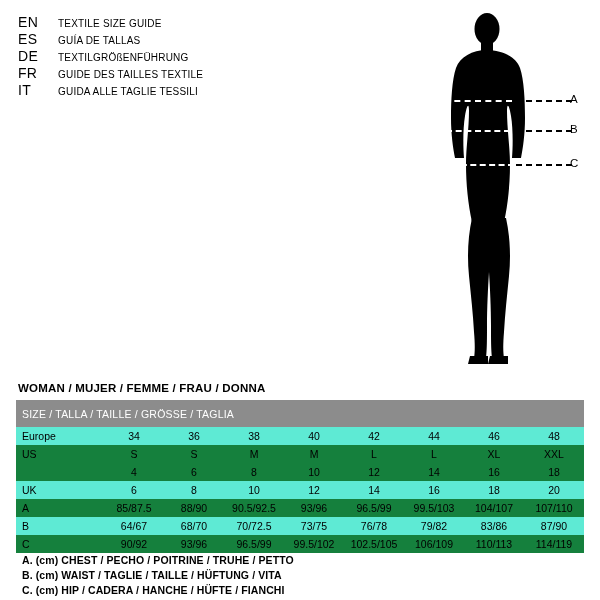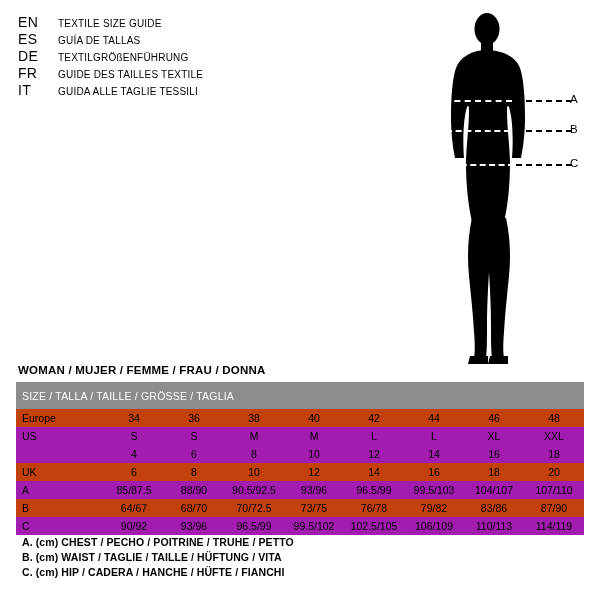--- a/index.html
+++ b/index.html
@@ -68,21 +68,21 @@
     position: absolute;
     font-size: 11.5px;
     font-weight: normal;
     color: #000000;
   }
 
   
   .table-area {
     position: absolute;
     left: 16px;
-    top: 360px;
+    top: 378px;
     width: 568px;
   }
   .section-title {
     font-size: 11.5px;
     font-weight: bold;
     letter-spacing: 0.2px;
     padding: 4px 2px 6px 2px;
   }
   table.size-table {
     border-collapse: collapse;
@@ -105,24 +105,24 @@
     background: #8c8c8c;
     color: #ffffff;
     font-size: 10.5px;
     text-align: left;
     padding-left: 6px;
     height: 27px;
     font-weight: normal;
     letter-spacing: 0.2px;
   }
   tr.shade td {
-    background: #c2410c;
+    background: #5eead4;
   }
   tr.plain td {
-    background: #a21caf;
+    background: #15803d;
   }
 
   .legend {
     padding-left: 6px;
   }
   .legend-line {
     font-size: 10.5px;
     font-weight: bold;
     line-height: 15px;
     letter-spacing: 0.1px;

